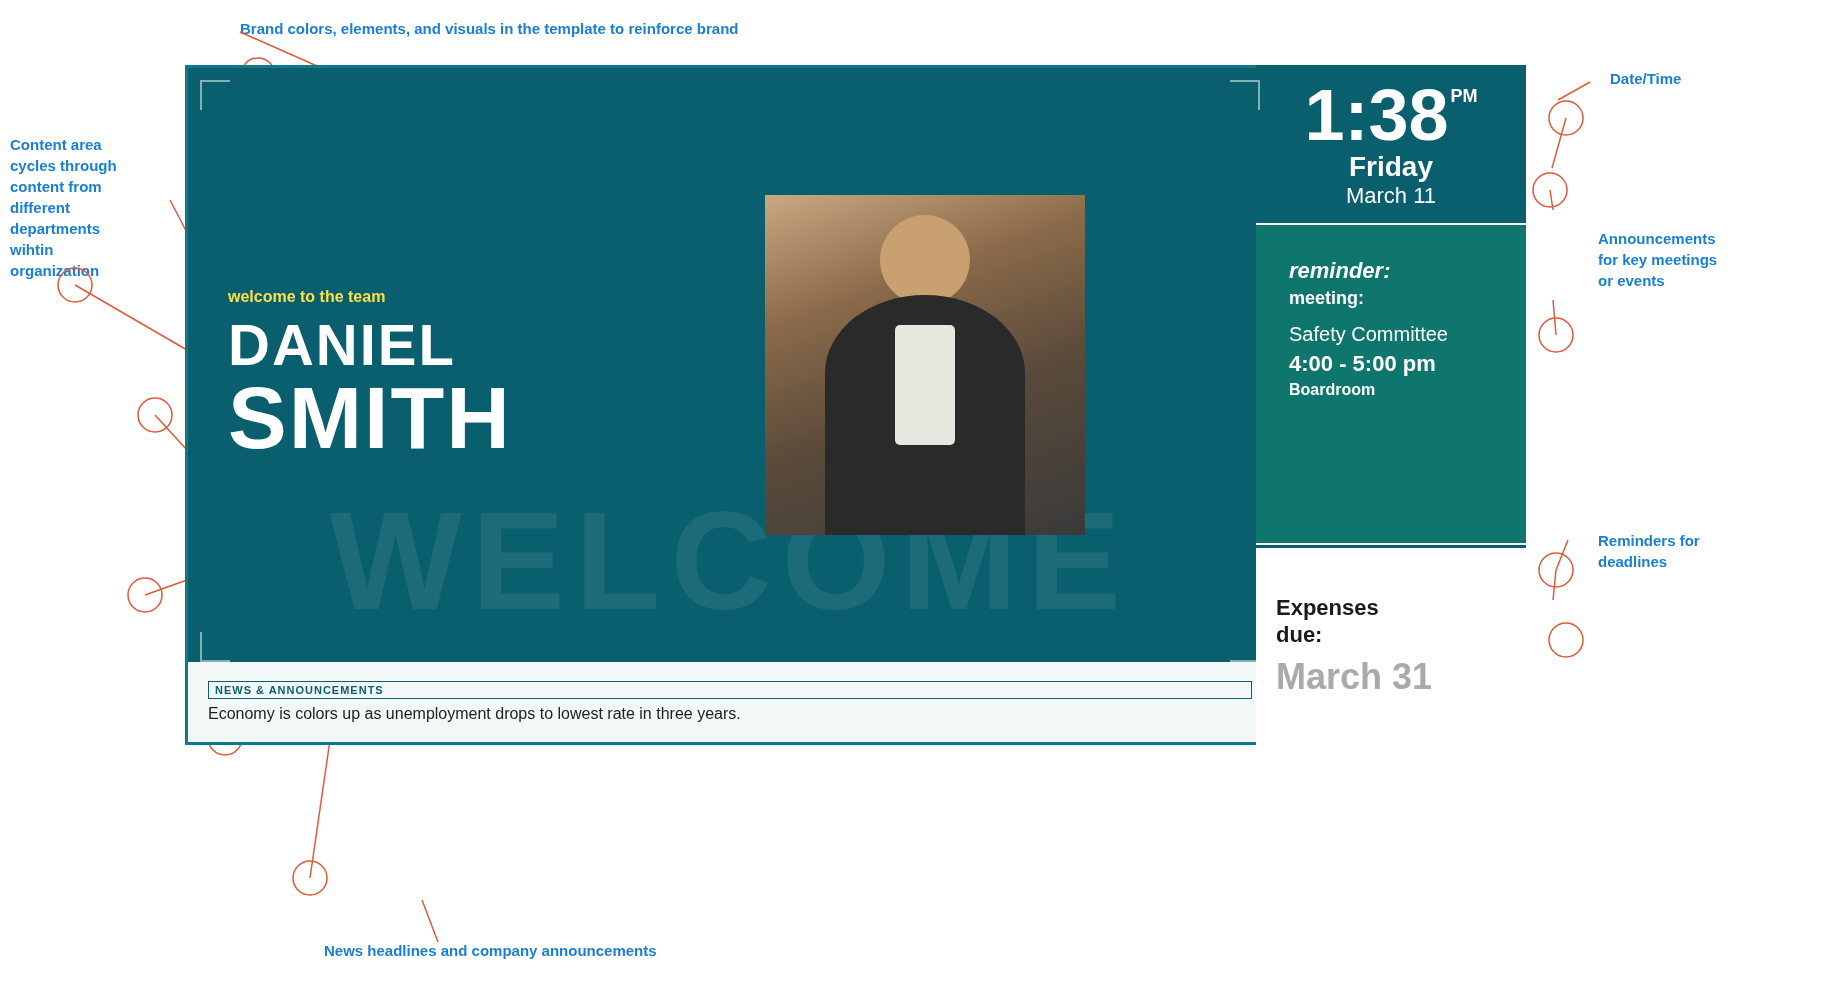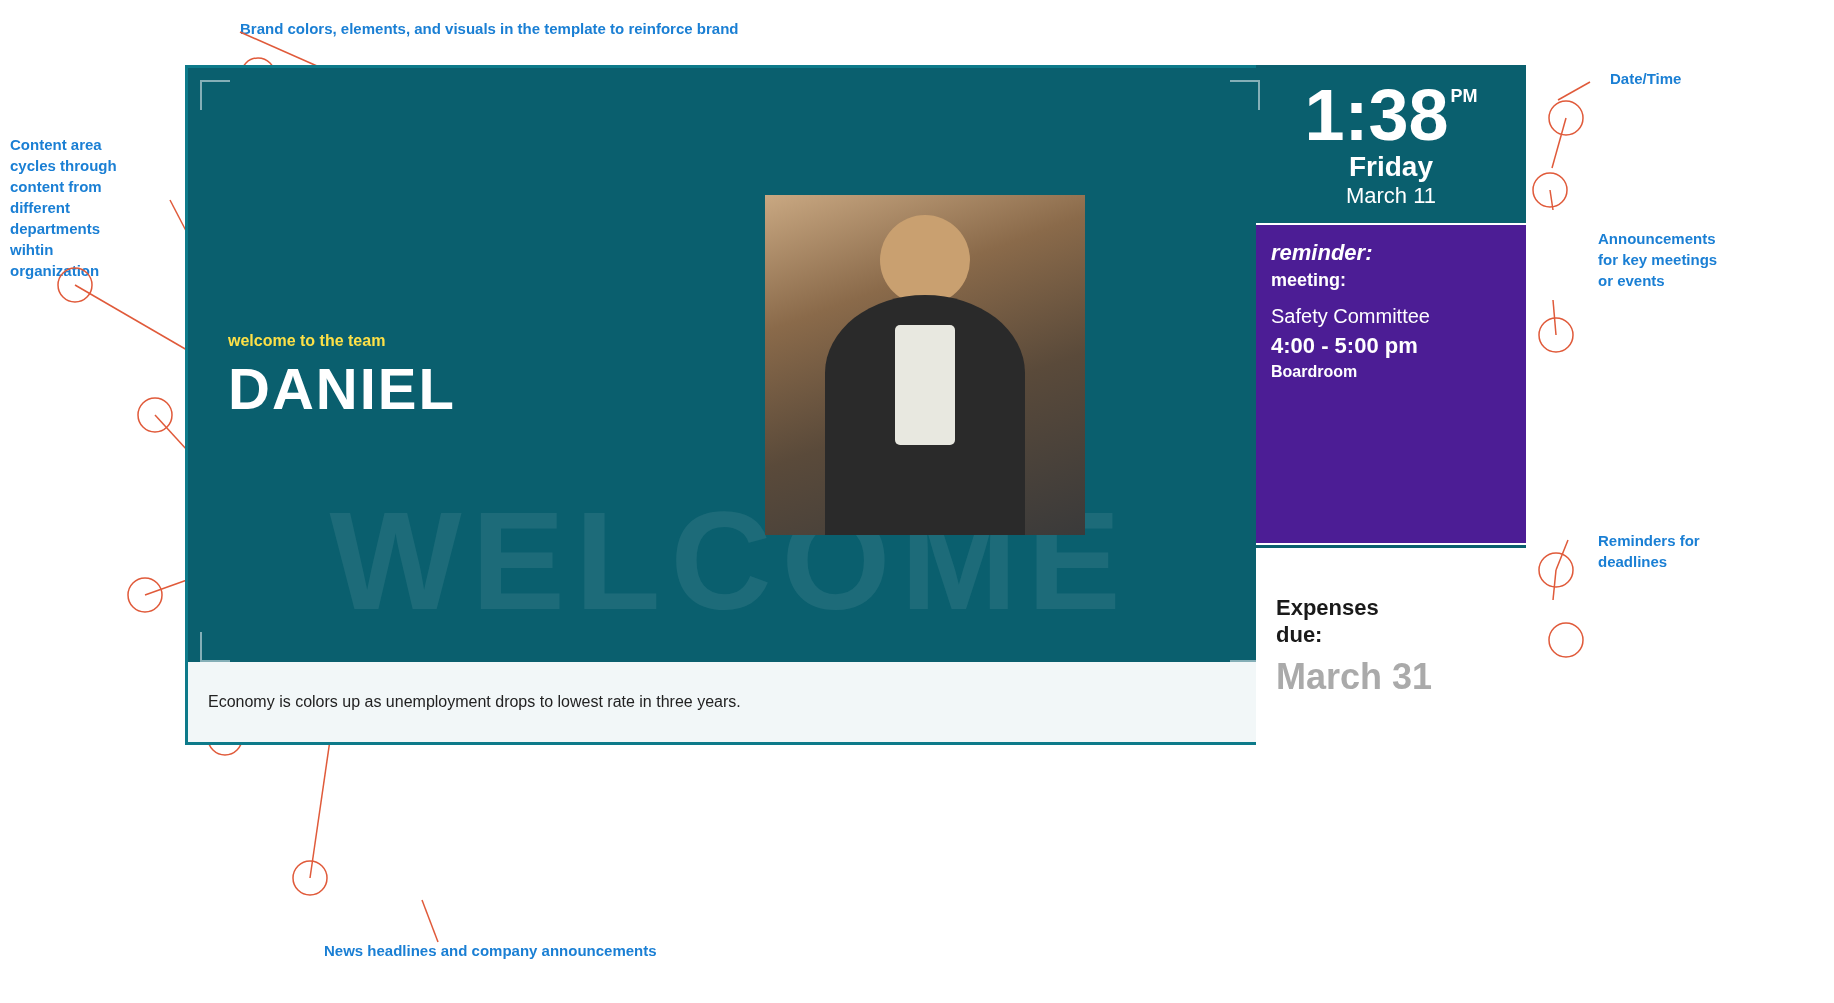--- a/index.html
+++ b/index.html
@@ -229,23 +229,23 @@
       text-align: center;
     }
     #date-display {
       color: #ffffff;
       font-size: 22px;
       font-weight: 400;
       text-align: center;
     }
 
     #reminder-panel {
-      background: #4c1d95;
+      background: #0f766e;
       flex: 1;
-      padding: 15px;
+      padding: 33px;
       border-bottom: 2px solid #ffffff;
     }
     #reminder-header {
       color: #ffffff;
       font-size: 22px;
       font-weight: 900;
       font-style: italic;
       margin-bottom: 4px;
     }
     #reminder-subheader {
@@ -362,31 +362,33 @@
   <div class="corner-bl"></div>
   <div class="corner-br"></div>
 
   <div id="content-area">
 
     <div id="bg-watermark">WELCOME</div>
 
     <div id="left-text">
       <div id="welcome-sub">welcome to the team</div>
       <div id="name-first">DANIEL</div>
+      <div id="name-last">SMITH</div>
     </div>
 
     <div id="photo-block">
       <div id="person-photo">
         <div id="photo-shirt"></div>
       </div>
     </div>
 
   </div>
 
   <div id="news-bar">
+    <div id="news-label">NEWS &amp; ANNOUNCEMENTS</div>
     <div id="news-text">Economy is colors up as unemployment drops to lowest rate in three years.</div>
   </div>
 
 </div>
 
 <div id="sidebar">
 
   <div id="datetime-panel">
     <div id="time-display">
       <span id="time-main">1:38</span>

